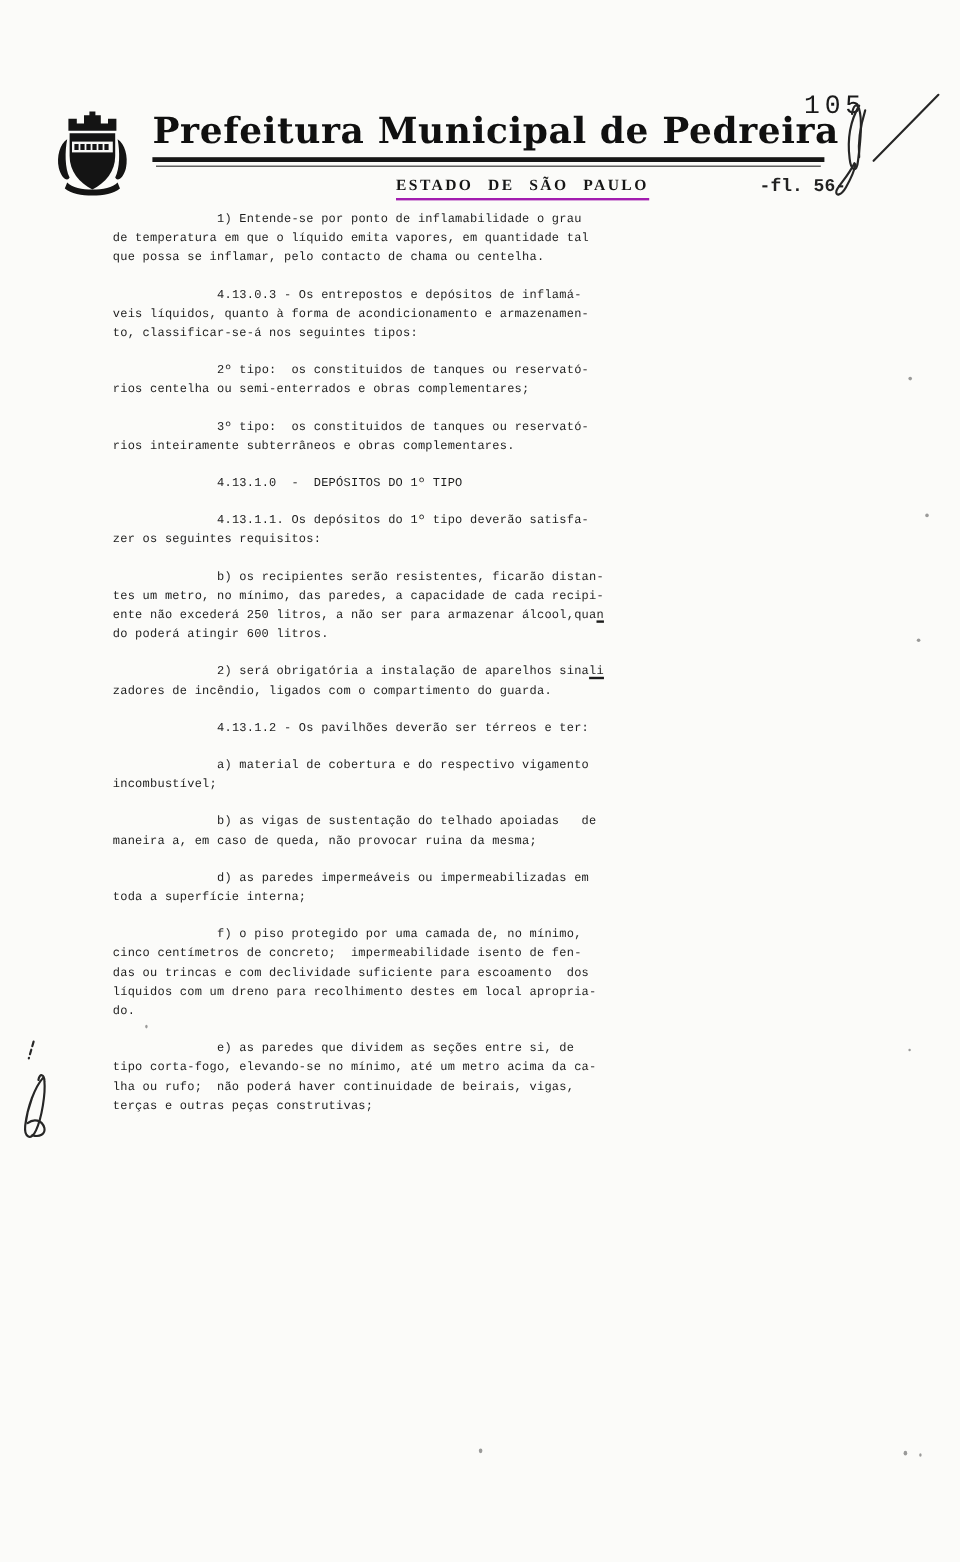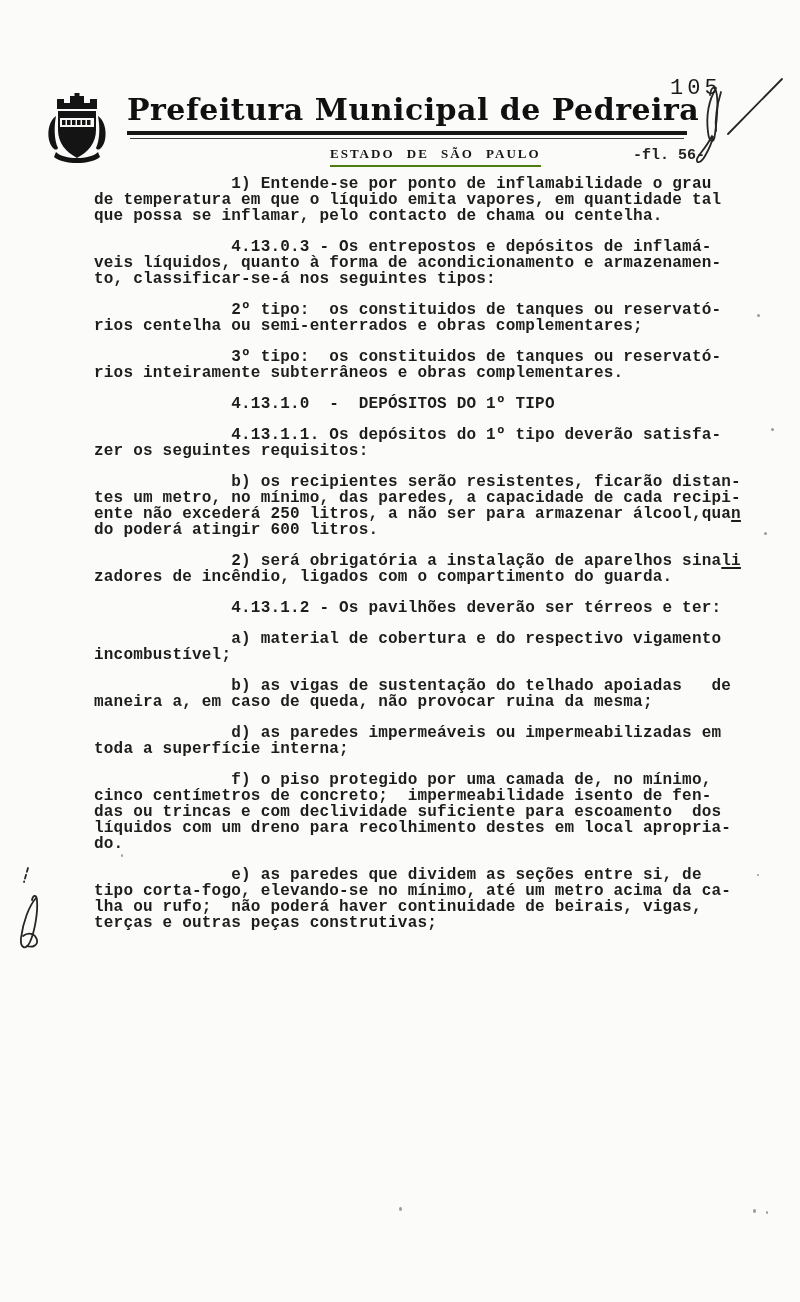--- a/index.html
+++ b/index.html
@@ -18,30 +18,30 @@
     font-family:"DejaVu Serif","Liberation Serif",serif;
     font-weight:bold;font-size:30px;letter-spacing:0.5px;
     color:#101010;white-space:nowrap;
   }
   .rule-thick{position:absolute;left:127px;top:131px;width:560px;height:4px;background:#161616;}
   .rule-thin{position:absolute;left:130px;top:138px;width:554px;height:1px;background:#3a3a3a;}
   .subtitle{
     position:absolute;left:330px;top:146px;
     font-family:"Liberation Serif","DejaVu Serif",serif;
     font-weight:bold;font-size:13px;letter-spacing:2px;word-spacing:7px;
-    color:#161616;border-bottom:2px solid #4d7c0f;padding-bottom:3px;white-space:nowrap;
+    color:#161616;border-bottom:2px solid #a21caf;padding-bottom:3px;white-space:nowrap;
   }
   .folio{position:absolute;left:633px;top:147px;font-size:15px;font-weight:bold;color:#222;white-space:nowrap;}
   .pagenum{position:absolute;left:670px;top:76px;font-size:22px;letter-spacing:4px;color:#1a1a1a;white-space:nowrap;}
 
   
   .doc{
     position:absolute;left:94px;top:176px;width:672px;
-    font-size:16px;line-height:16px;letter-spacing:0.2px;
-    font-weight:bold;color:#1d1d1d;
+    font-size:10px;line-height:16px;letter-spacing:0.2px;
+    font-weight:normal;color:#1d1d1d;
   }
   .para{margin:0 0 15px 0;white-space:pre-wrap;}
   .para u{text-decoration-thickness:1.5px;text-underline-offset:2px;}
 
   
   .penmarks{position:absolute;left:0;top:0;width:800px;height:1302px;pointer-events:none;}
   .penmarks path{stroke:#262626;stroke-width:1.8;fill:none;stroke-linecap:round;}
 
   .speck{position:absolute;background:#4a4a4a;border-radius:50%;opacity:0.55;}
 </style>

